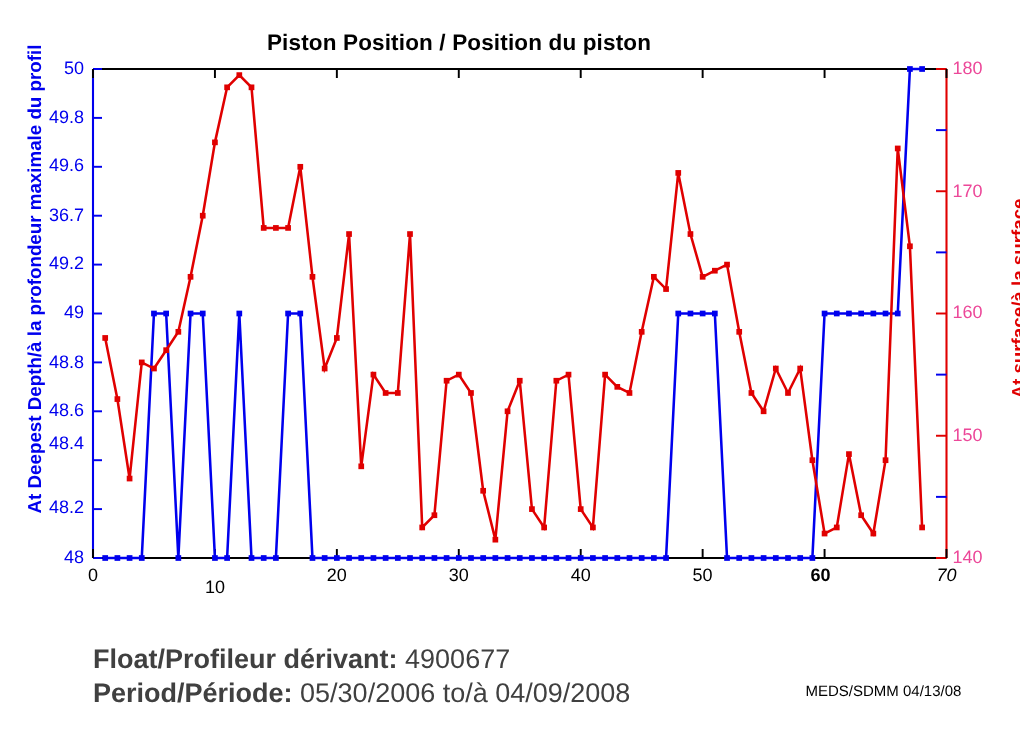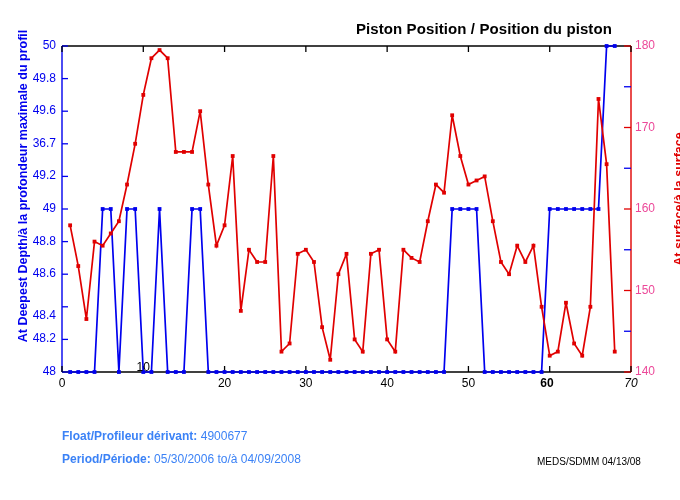--- a/index.html
+++ b/index.html
@@ -4,21 +4,21 @@
 <style>
   html,body{margin:0;padding:0;}
   body{
     width:680px;height:500px;background:#ffffff;
     font-family:"Liberation Sans",sans-serif;
     overflow:hidden;position:relative;
   }
   #stage{position:absolute;left:0;top:0;width:680px;height:500px;}
 
   .chart-title{
-    position:absolute;left:0;top:20px;width:612px;text-align:right;
+    position:absolute;left:0;top:20px;width:612px;text-align:center;
     font-size:15px;font-weight:bold;color:#000;letter-spacing:0.1px;
   }
 
   .ylabel-left{
     position:absolute;color:#0000ee;font-weight:bold;font-size:12.5px;
     transform-origin:0 0;white-space:nowrap;
   }
   .ylabel-right{
     position:absolute;color:#e00000;font-weight:bold;font-size:12.5px;
     transform-origin:0 0;white-space:nowrap;
@@ -26,21 +26,21 @@
   .xlabel{
     position:absolute;left:0;top:392px;width:680px;text-align:center;
     font-size:13.5px;font-weight:bold;color:#000;
   }
 
   .tick-text{position:absolute;font-size:12px;white-space:nowrap;}
   .tick-left{color:#0000ee;text-align:right;}
   .tick-right{color:#ec4899;text-align:right;}
   .tick-bottom{color:#000;text-align:center;}
 
-  .footer-line{position:absolute;font-size:12px;color:#3b82f6;white-space:nowrap;}
+  .footer-line{position:absolute;font-size:18px;color:#404040;white-space:nowrap;}
   .footer-line b{font-weight:bold;}
   .footer-val{font-weight:normal;}
   .credit{position:absolute;font-size:10px;color:#000;white-space:nowrap;}
 
   svg{position:absolute;left:0;top:0;}
 </style>
 </head>
 <body>
 
 <div id="stage">
@@ -231,40 +231,40 @@
         <rect x="588.46" y="304.90" width="3.8" height="3.8" fill="#e00000"></rect>
         <rect x="596.59" y="97.07" width="3.8" height="3.8" fill="#e00000"></rect>
         <rect x="604.71" y="162.28" width="3.8" height="3.8" fill="#e00000"></rect>
         <rect x="612.84" y="349.73" width="3.8" height="3.8" fill="#e00000"></rect>
       </g>
     </svg>
 
   <div id="ticks-left">
       <div class="tick-text tick-left" style="left: 8px; width: 48px; top: 364px;">48</div>
       <div class="tick-text tick-left" style="left: 8px; width: 48px; top: 331.4px;">48.2</div>
-      <div class="tick-text tick-left" style="left: 8px; width: 48px; top: 308px;">48.4</div>
+      <div class="tick-text tick-left" style="left: 8px; width: 48px; top: 288px;">48.4</div>
       <div class="tick-text tick-left" style="left: 8px; width: 48px; top: 266.2px;">48.6</div>
       <div class="tick-text tick-left" style="left: 8px; width: 48px; top: 233.6px;">48.8</div>
       <div class="tick-text tick-left" style="left: 8px; width: 48px; top: 201px;">49</div>
       <div class="tick-text tick-left" style="left: 8px; width: 48px; top: 168.4px;">49.2</div>
       <div class="tick-text tick-left" style="left: 8px; width: 48px; top: 135.8px;">36.7</div>
       <div class="tick-text tick-left" style="left: 8px; width: 48px; top: 103.2px;">49.6</div>
       <div class="tick-text tick-left" style="left: 8px; width: 48px; top: 70.6px;">49.8</div>
       <div class="tick-text tick-left" style="left: 8px; width: 48px; top: 38px;">50</div>
     </div>
   <div id="ticks-right">
       <div class="tick-text tick-right" style="left: 635px; top: 364px;">140</div>
       <div class="tick-text tick-right" style="left: 635px; top: 282.5px;">150</div>
       <div class="tick-text tick-right" style="left: 635px; top: 201px;">160</div>
       <div class="tick-text tick-right" style="left: 635px; top: 119.5px;">170</div>
       <div class="tick-text tick-right" style="left: 635px; top: 38px;">180</div>
     </div>
   <div id="ticks-bottom">
       <div class="tick-text tick-bottom" style="left: 42px; width: 40px; top: 376px;">0</div>
-      <div class="tick-text tick-bottom" style="left: 123.286px; width: 40px; top: 360px;">10</div>
+      <div class="tick-text tick-bottom" style="left: 123.286px; width: 40px; top: 384px;">10</div>
       <div class="tick-text tick-bottom" style="left: 204.571px; width: 40px; top: 376px;">20</div>
       <div class="tick-text tick-bottom" style="left: 285.857px; width: 40px; top: 376px;">30</div>
       <div class="tick-text tick-bottom" style="left: 367.143px; width: 40px; top: 376px;">40</div>
       <div class="tick-text tick-bottom" style="left: 448.429px; width: 40px; top: 376px;">50</div>
       <div class="tick-text tick-bottom" style="left: 527px; width: 40px; top: 376px; font-weight: bold;">60</div>
       <div class="tick-text tick-bottom" style="left: 611px; width: 40px; top: 376px; font-style: italic;">70</div>
     </div>
 
   <div class="footer-line" style="left:62px;top:429px;">
     <b>Float/Profileur dérivant:</b>

